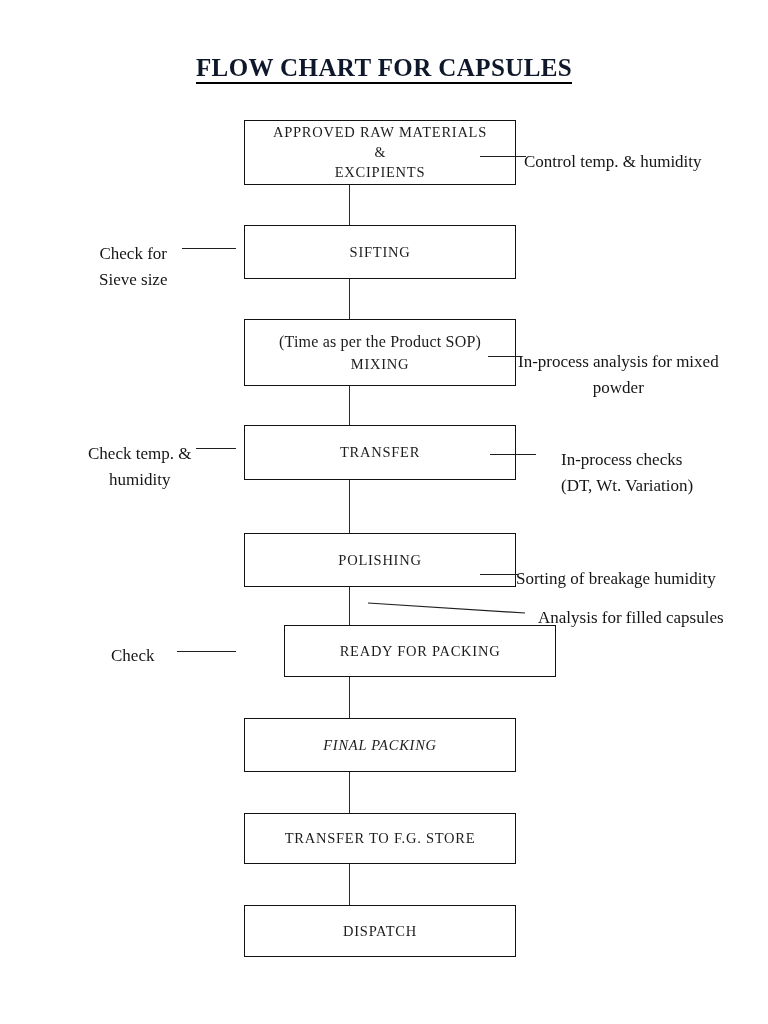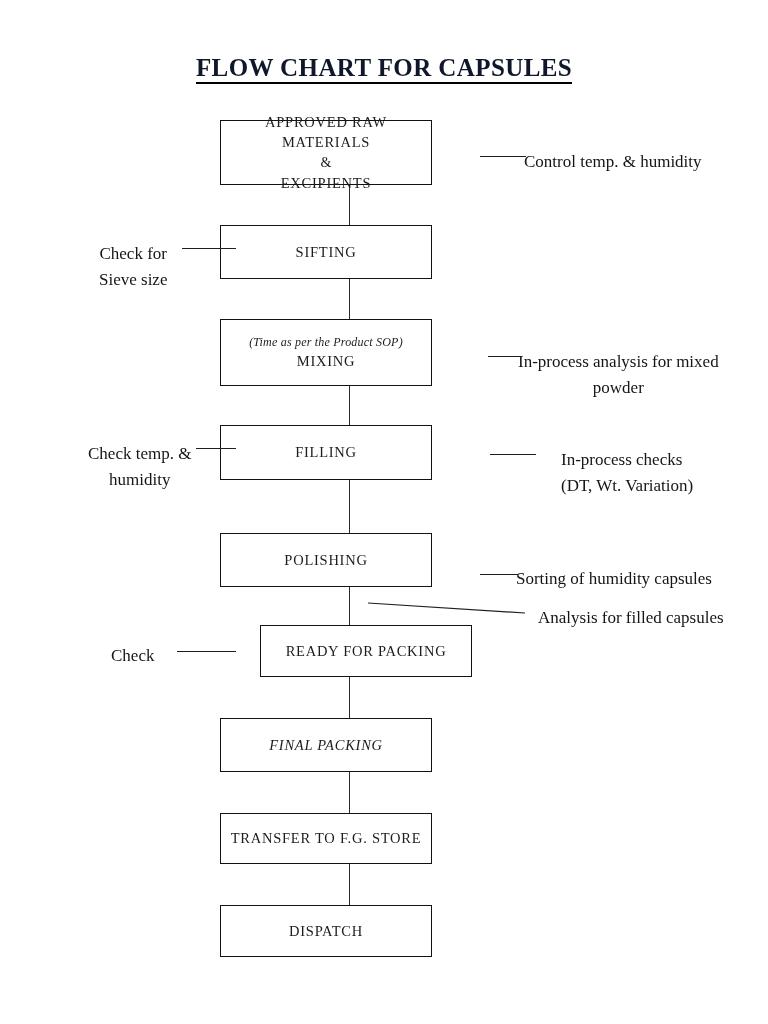--- a/index.html
+++ b/index.html
@@ -36,42 +36,41 @@
     color: #0f172a;
   }
   .chart-title span {
     border-bottom: 2px solid #000000;
     padding-bottom: 1px;
   }
 
   
   .node {
     position: absolute;
-    left: 220px;
-    width: 212px;
+    left: 244px;
+    width: 272px;
     border: 1.3px solid #121212;
     background: #ffffff;
     box-sizing: border-box;
     display: flex;
     flex-direction: column;
     align-items: center;
     justify-content: center;
     text-align: center;
     font-size: 14.5px;
     letter-spacing: 0.75px;
     color: #1c1c1c;
     line-height: 1.42;
   }
   .node .line2 {
     letter-spacing: 0.75px;
   }
   .node .sub {
-    font-size: 12px;
+    font-size: 16px;
     letter-spacing: 0.2px;
-    font-style: italic;
   }
   .node .amp {
     font-size: 14px;
     letter-spacing: 0;
   }
 
   
   .connector {
     position: absolute;
     left: 349px;
@@ -137,21 +136,21 @@
   <div class="node" style="top:225px; height:54px;">
     <div>SIFTING</div>
   </div>
 
   <div class="node" style="top:319px; height:67px;">
     <div class="sub">(Time as per the Product SOP)</div>
     <div class="line2">MIXING</div>
   </div>
 
   <div class="node" style="top:425px; height:55px;">
-    <div>FILLING</div>
+    <div>TRANSFER</div>
   </div>
 
   <div class="node" style="top:533px; height:54px;">
     <div>POLISHING</div>
   </div>
 
   <div class="node" style="top:625px; height:52px;margin-left:40px;">
     <div>READY FOR PACKING</div>
   </div>
 
@@ -179,21 +178,21 @@
   </div>
 
   <div class="leader" style="left:490px; top:454px; width:46px;"></div>
   <div class="note right" style="left:545px; top:447px;margin-left:16px;">
     <span>In-process checks</span>
     <span class="l2">(DT, Wt. Variation)</span>
   </div>
 
   <div class="leader" style="left:480px; top:574px; width:38px;"></div>
   <div class="note right" style="left:516px; top:566px;">
-    <span>Sorting of  humidity capsules</span>
+    <span>Sorting of  breakage humidity</span>
   </div>
 
   <svg class="leader-diag" style="left:365px; top:598px;" width="165" height="22" viewBox="0 0 165 22">
     <line x1="3" y1="5" x2="160" y2="15" stroke="#1f1f1f" stroke-width="1.2"></line>
   </svg>
   <div class="note right" style="left:538px; top:605px;">
     <span>Analysis for filled  capsules</span>
   </div>
 
   <div class="leader" style="left:182px; top:248px; width:54px;"></div>

